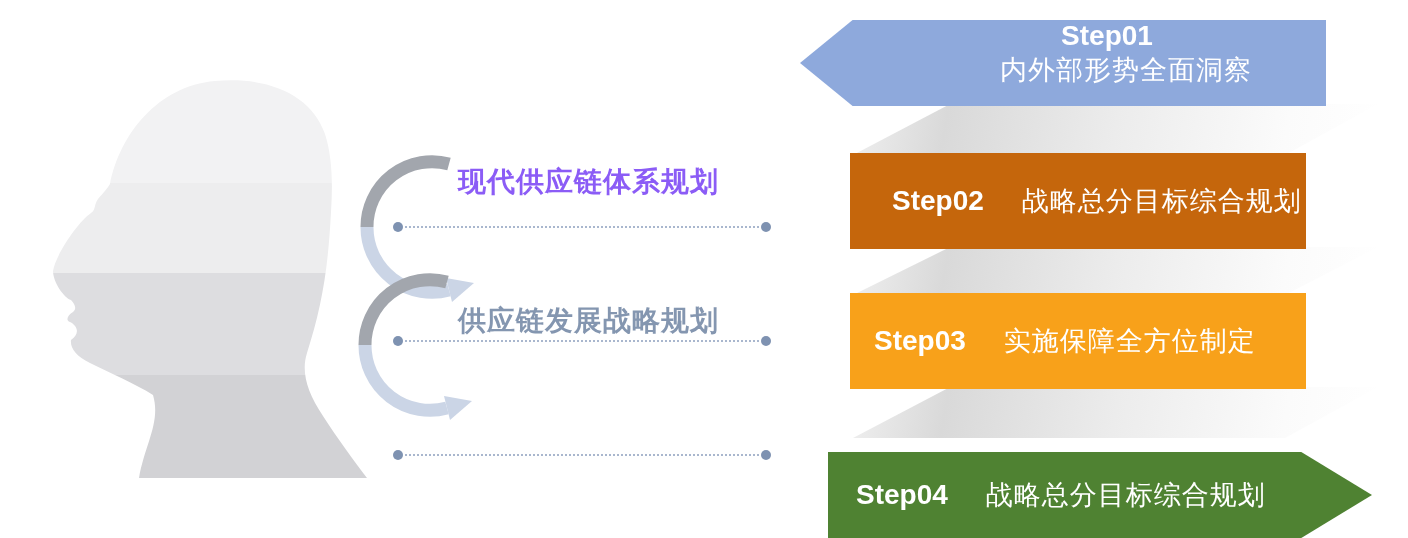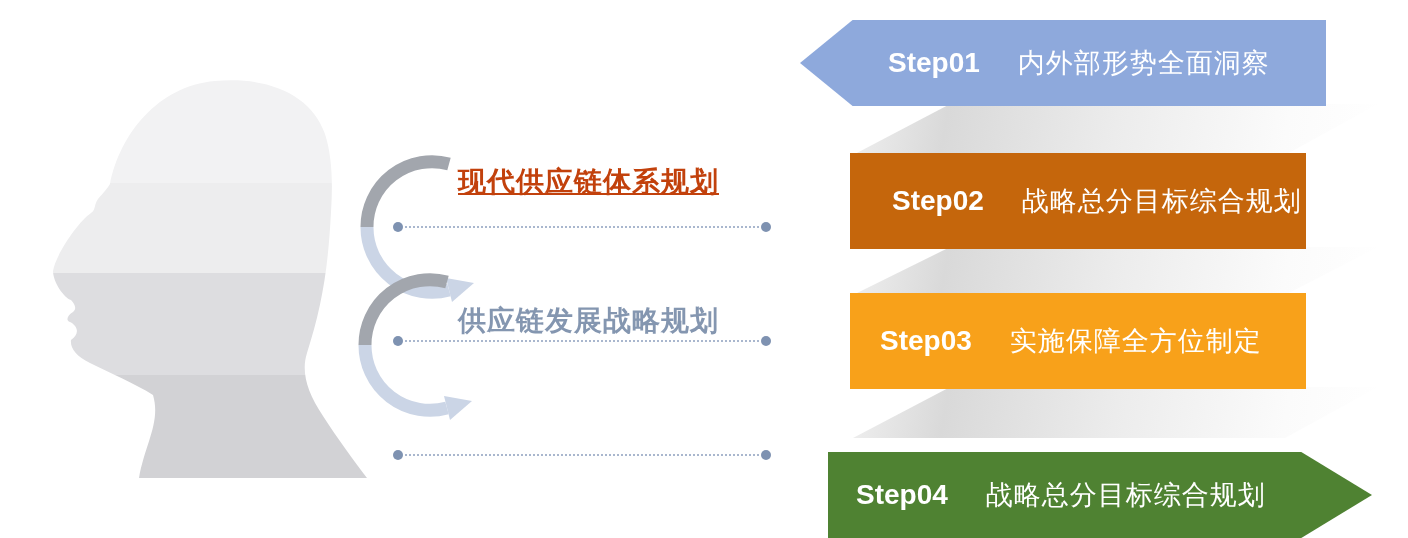--- a/index.html
+++ b/index.html
@@ -75,21 +75,21 @@
     letter-spacing: 1px;
     margin-left: 38px;
     white-space: nowrap;
   }
   .banner.b1 {
     left: 800px; top: 20px; width: 526px; height: 86px;
     clip-path: polygon(0% 50%, 10% 0%, 100% 0%, 100% 100%, 10% 100%);
     padding-left: 88px; box-sizing: border-box;
   }
   .banner.b2 { left: 850px; top: 153px; width: 456px; height: 96px; padding-left: 42px; box-sizing: border-box; }
-  .banner.b3 { left: 850px; top: 293px; width: 456px; height: 96px; padding-left: 30px; box-sizing: border-box; }
+  .banner.b3 { left: 850px; top: 293px; width: 456px; height: 96px; padding-left: 24px; box-sizing: border-box; }
   .banner.b4 {
     left: 828px; top: 452px; width: 544px; height: 86px;
     clip-path: polygon(0% 0%, 87% 0%, 100% 50%, 87% 100%, 0% 100%);
     padding-left: 28px; box-sizing: border-box;
   }
 
   
   .fold {
     position: absolute;
     left: 853px;
@@ -143,21 +143,21 @@
     <path d="M 27 77 A 65 65 0 0 0 109 140" fill="none" stroke-width="13" style="stroke: rgb(203, 213, 230);"></path>
     <path d="M 106 128 L 112 152 L 134 133 Z" style="fill: rgb(203, 213, 230);"></path>
   </svg>
 
   <svg class="arrow-svg a2" width="160" height="170" viewBox="0 0 160 170">
     <path d="M 109 14 A 65 65 0 0 0 27 77" fill="none" stroke-width="13" style="stroke: rgb(162, 166, 173);"></path>
     <path d="M 27 77 A 65 65 0 0 0 109 140" fill="none" stroke-width="13" style="stroke: rgb(203, 213, 230);"></path>
     <path d="M 106 128 L 112 152 L 134 133 Z" style="fill: rgb(203, 213, 230);"></path>
   </svg>
 
-  <div class="focus-label fl1" style="color: #c2410c; text-decoration: underline;">现代供应链体系规划</div>
+  <div class="focus-label fl1" style="color: #8b5cf6;">现代供应链体系规划</div>
   <div class="focus-label fl2" style="color: rgb(132, 150, 176); margin-top: 25px;">供应链发展战略规划</div>
 
   <div class="dotline dl1">
     <span class="dot" style="background-color: rgb(126, 146, 177);"></span>
     <span class="dashes" style="border-top-color: rgb(169, 183, 206);"></span>
     <span class="dot" style="background-color: rgb(126, 146, 177);"></span>
   </div>
   <div class="dotline dl2">
     <span class="dot" style="background-color: rgb(126, 146, 177);"></span>
     <span class="dashes" style="border-top-color: rgb(169, 183, 206);"></span>
@@ -166,21 +166,21 @@
   <div class="dotline dl3">
     <span class="dot" style="background-color: rgb(126, 146, 177);"></span>
     <span class="dashes" style="border-top-color: rgb(169, 183, 206);"></span>
     <span class="dot" style="background-color: rgb(126, 146, 177);"></span>
   </div>
 
   <div class="fold f1"></div>
   <div class="fold f2"></div>
   <div class="fold f3"></div>
 
-  <div class="banner b1" style="background-color: rgb(142, 169, 220);">
+  <div class="banner b1" style="background-color: rgb(142, 169, 220); flex-direction: column;">
     <span class="step-no">Step01</span>
     <span class="step-label">内外部形势全面洞察</span>
   </div>
   <div class="banner b2" style="background-color: rgb(197, 102, 12);">
     <span class="step-no">Step02</span>
     <span class="step-label">战略总分目标综合规划</span>
   </div>
   <div class="banner b3" style="background-color: rgb(248, 161, 26);">
     <span class="step-no">Step03</span>
     <span class="step-label">实施保障全方位制定</span>

